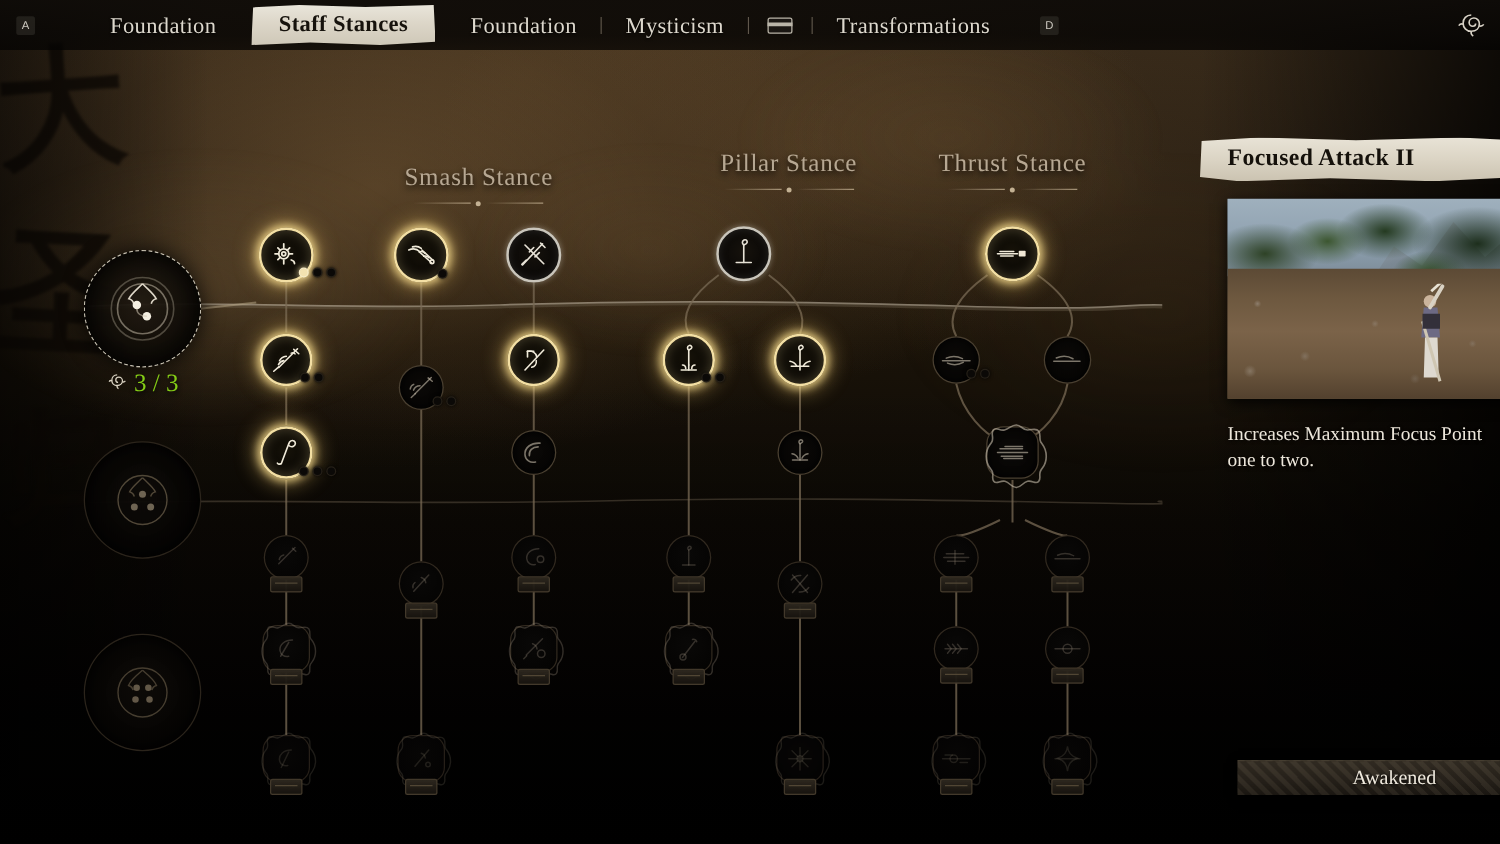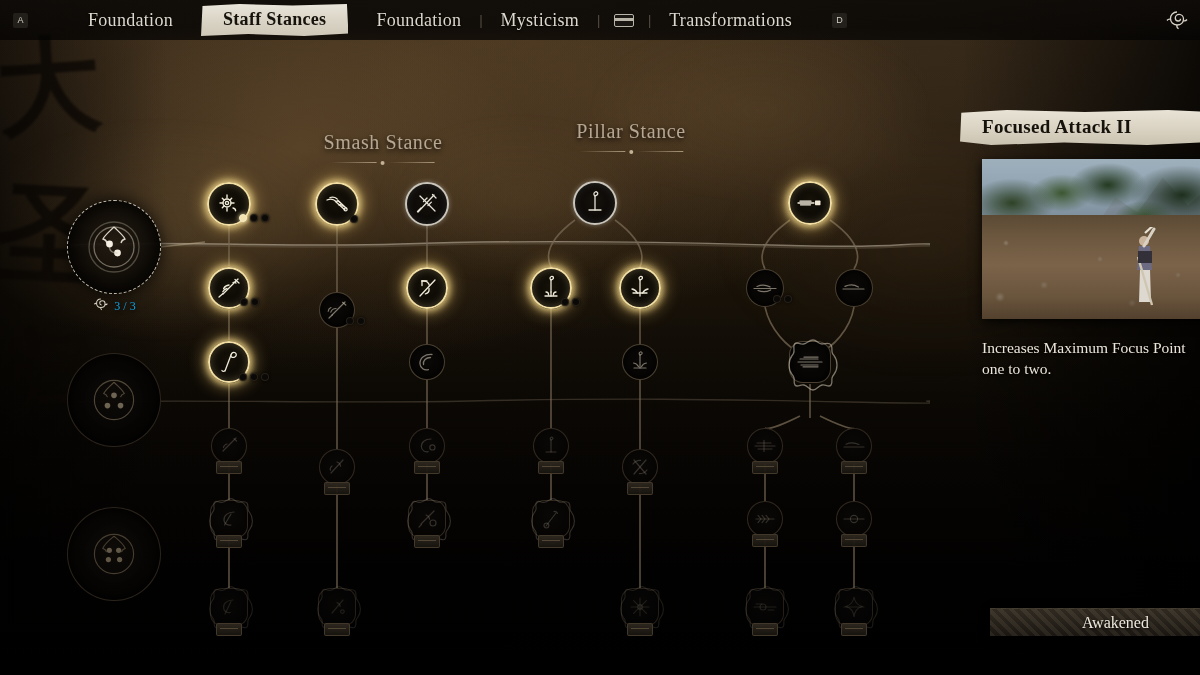--- a/index.html
+++ b/index.html
@@ -225,21 +225,21 @@
     box-shadow: 0 0 18px rgba(0,0,0,.8), inset 0 0 20px rgba(0,0,0,.85);
   }
   .rank-orb.locked .ring-outer {
     border: 1px solid rgba(48,40,30,.9);
     background: radial-gradient(circle at 50% 45%, rgba(14,11,8,.95), rgba(4,3,2,.98) 75%);
     box-shadow: inset 0 0 14px rgba(0,0,0,.9);
   }
   .rank-label {
     position:absolute; left: 50%; top: 100%; transform: translate(-50%, 2px);
     display:flex; align-items:center; gap: 5px;
-    color: #0ea5e9; font-size: 12px; white-space: nowrap;
+    color: #84cc16; font-size: 20px; white-space: nowrap;
     text-shadow: 0 2px 4px rgba(0,0,0,.95);
   }
 
   
   .panel { position: absolute; left: 960px; top: 110px; width: 260px; z-index: 12; }
   .panel-title {
     position: relative;
     background: linear-gradient(180deg, #e8e3d6 0%, #dbd4c4 50%, #cbc3b1 100%);
     color: #15110b; font-size: 19px; font-weight: 700;
     padding: 6px 14px 7px 22px;
@@ -347,20 +347,28 @@
   <div class="col-head" style="left:383px; top:131px;">
     <div class="txt">Smash Stance</div>
     <div class="rule">
         <i></i>
         <b></b>
         <i></i>
       </div>
   </div>
   <div class="col-head" style="left:631px; top:120px;">
     <div class="txt">Pillar Stance</div>
+    <div class="rule">
+        <i></i>
+        <b></b>
+        <i></i>
+      </div>
+  </div>
+  <div class="col-head" style="left:810px; top:120px;">
+    <div class="txt">Thrust Stance</div>
     <div class="rule">
         <i></i>
         <b></b>
         <i></i>
       </div>
   </div>
 
   <div class="tier-divider" style="top:239px;">
     <svg width="860" height="10" viewBox="0 0 860 10" fill="none">
       <path d="M0 6 C 110 1, 210 9, 330 5 S 560 2, 700 6 S 820 4, 860 5" stroke="rgba(205,195,176,0.55)" stroke-width="1.4"></path>

